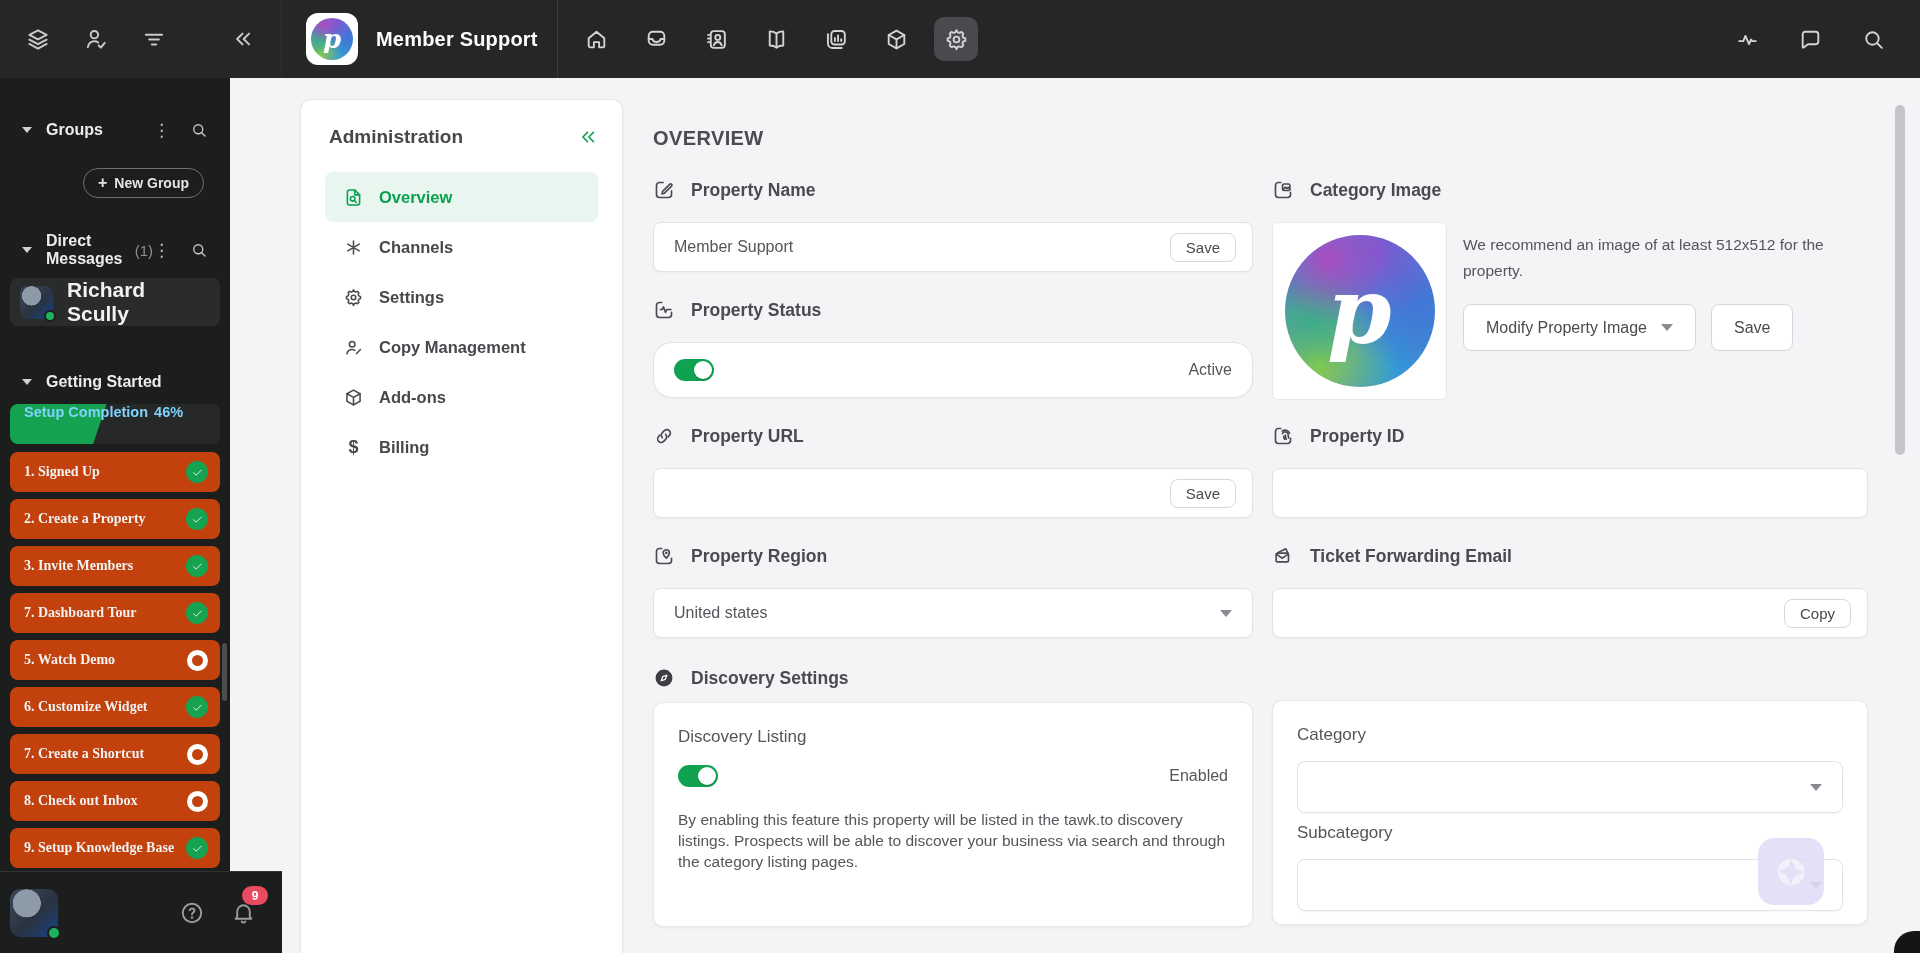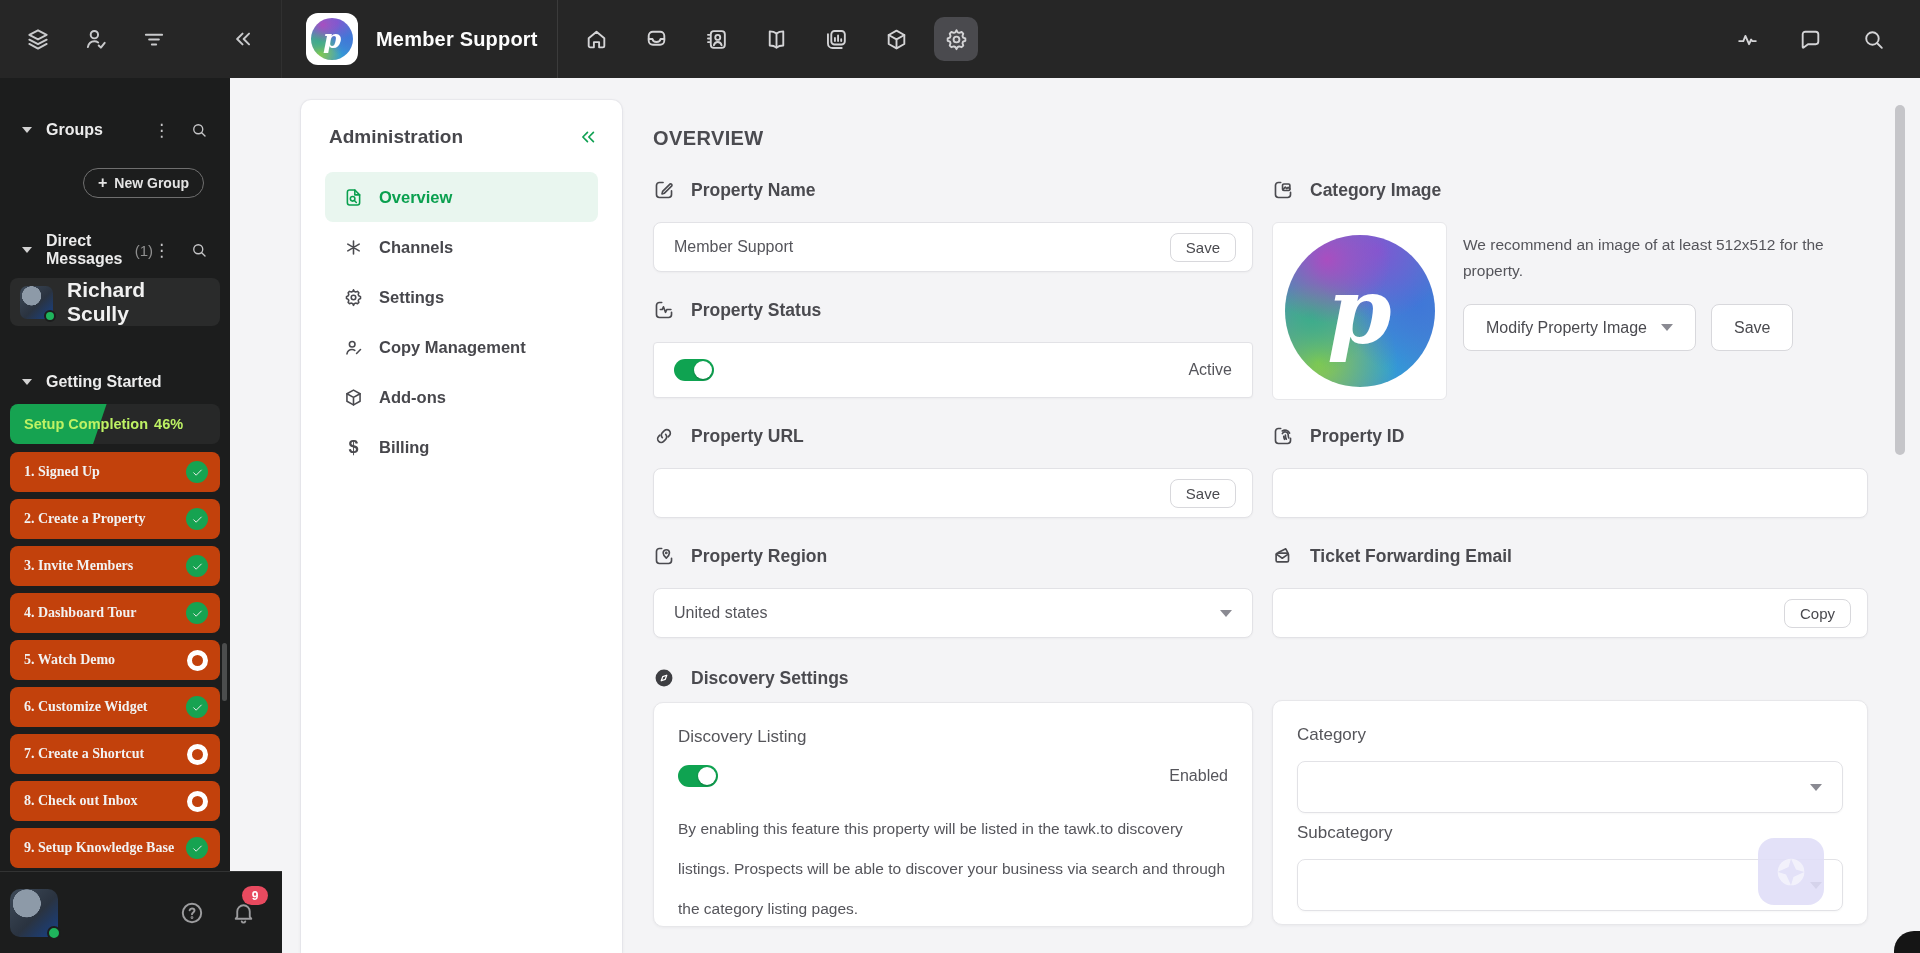--- a/index.html
+++ b/index.html
@@ -48,21 +48,21 @@
   .sb-search { width:18px; height:18px; }
   .newgroup-btn { margin:26px 0 0 83px; display:inline-flex; align-items:center; gap:7px; border:1px solid #6f6f6f; border-radius:16px; padding:6px 14px; color:#e4e4e4; font-size:14px; font-weight:600; background:transparent; }
   .dm-card { margin:16px 10px 0; height:48px; background:#2a2b2b; border-radius:8px; display:flex; align-items:center; padding:0 10px; }
   .avatar { border-radius:7px; position:relative; flex:none;
     background:radial-gradient(circle at 35% 30%, #8d9aa8 0 30%, rgba(0,0,0,0) 31%),
       linear-gradient(135deg,#3e4a58 0%, #2a3340 55%, #16418a 100%); }
   .avatar .dot { position:absolute; right:-3px; bottom:-3px; width:12px; height:12px; border-radius:50%; background:#1fb45c; border:2px solid #1c1d1d; }
   .dm-name { margin-left:14px; font-size:21px; font-weight:600; color:#f1f1f1; }
   .progress { position:relative; margin:10px 10px 0; height:40px; background:#272828; border-radius:8px; overflow:hidden; }
   .progress .fill { position:absolute; left:0; top:0; bottom:0; background:#16a351; clip-path:polygon(0 0,100% 0,86% 100%,0 100%); }
-  .progress .ptxt { position:absolute; inset:0; display:flex; align-items:center; padding-left:14px; gap:6px; font-size:14.5px; font-weight:700; color:#bef264; }
+  .progress .ptxt { position:absolute; inset:0; display:flex; align-items:flex-start; padding-left:14px; gap:6px; font-size:14.5px; font-weight:700; color:#7dd3fc; }
   .steps { margin:8px 10px 0; display:flex; flex-direction:column; gap:7px; }
   .step { height:40px; background:#c2410c; border-radius:8px; display:flex; align-items:center; padding:0 12px 0 14px;font-family:Liberation Serif, serif; }
   .step-label { font-size:14px; font-weight:600; color:#f2f2f2; }
   .step-state { margin-left:auto; }
   .step .check { display:none; width:22px; height:22px; border-radius:50%; background:#16a351; align-items:center; justify-content:center; }
   .step .ring  { display:block; width:21px; height:21px; border-radius:50%; border:5px solid #fff; }
   .step.done .check { display:flex; }
   .sb-bottom { position:absolute; left:0; bottom:0; width:282px; height:82px; border-top:1px solid #323333; display:flex; align-items:center; background:#1c1d1d; }
   .sb-bottom .avatar { width:48px; height:48px; margin-left:10px; border-radius:10px; }
   .sb-bottom .dot { width:14px; height:14px; }
@@ -88,33 +88,33 @@
   .col { position:absolute; top:170px; display:flex; flex-direction:column; }
   .col-left { left:653px; width:600px; }
   .col-right { left:1272px; width:596px; }
   .sec-head { display:flex; align-items:center; gap:16px; height:24px; color:#4a4a4f; }
   .sec-head .hicn { width:22px; height:22px; color:#4a4a4f; flex:none; }
   .sec-head .htxt { font-size:17.5px; font-weight:700; }
   .mt8{margin-top:8px;} .mt12{margin-top:12px;} .mt20{margin-top:20px;} .mt24{margin-top:24px;} .mt26{margin-top:26px;} .mt28{margin-top:28px;} .mt62{margin-top:62px;}
   .field { position:relative; height:50px; background:#fff; border:1px solid #e2e2e6; border-radius:8px; display:flex; align-items:center; padding:0 16px 0 20px; box-shadow:0 1px 2px rgba(40,40,60,.04); }
   .field input { border:none; outline:none; flex:1; font-size:16px; color:#55555b; font-family:inherit; background:transparent; }
   .mini-btn { border:1px solid #d8d8dc; border-radius:8px; background:#fff; padding:5px 15px; font-size:15px; color:#4a4a4f; font-family:inherit; }
-  .status-card { height:56px; background:#fff; border:1px solid #e2e2e6; border-radius:4px; display:flex; align-items:center; padding:0 20px; box-shadow:0 1px 2px rgba(40,40,60,.04); }
+  .status-card { height:56px; background:#fff; border:1px solid #e2e2e6; border-radius:19px; display:flex; align-items:center; padding:0 20px; box-shadow:0 1px 2px rgba(40,40,60,.04); }
   .status-card .stext { margin-left:auto; font-size:16px; color:#55555b; }
   .toggle { width:40px; height:22px; border-radius:11px; background:#c3c3c8; position:relative; flex:none; }
   .toggle.on { background:#0fa351; }
   .toggle .knob { position:absolute; top:2px; left:2px; width:18px; height:18px; border-radius:50%; background:#fff; box-shadow:0 1px 2px rgba(0,0,0,.25); }
   .toggle.on .knob { left:20px; }
   .selectbox { position:relative; height:50px; background:#fff; border:1px solid #e2e2e6; border-radius:8px; display:flex; align-items:center; padding:0 20px; font-size:16px; color:#55555b; box-shadow:0 1px 2px rgba(40,40,60,.04); }
   .sel-caret { margin-left:auto; width:0; height:0; border-left:6px solid transparent; border-right:6px solid transparent; border-top:7px solid #8a8a92; }
   .bigcard { background:#fff; border:1px solid #e7e7ea; border-radius:10px; box-shadow:0 1px 3px rgba(40,40,60,.05); padding:24px 24px 0; height:225px; overflow:hidden; }
   .card-h { font-size:17px; color:#55555a; }
   .toggle-row { display:flex; align-items:center; margin-top:18px; }
   .toggle-row .ttxt { margin-left:auto; font-size:16px; color:#55555b; }
-  .desc { margin-top:22px; font-size:15.5px; line-height:40px; color:#55555b; width:560px; }
+  .desc { margin-top:22px; font-size:15.5px; line-height:21px; color:#55555b; width:560px; }
   .img-row { display:flex; }
   .img-card { width:175px; height:178px; background:#fff; border:1px solid #e7e7ea; border-radius:6px; display:flex; align-items:center; justify-content:center; flex:none; }
   .img-card .wcircle { width:150px; height:152px; }
   .img-card .pletter { font-size:92px; }
   .img-side { margin-left:16px; padding-top:10px; }
   .img-hint { font-size:15.5px; line-height:26px; color:#55555b; width:400px; }
   .img-btns { display:flex; gap:15px; margin-top:20px; }
   .big-btn { height:47px; border:1px solid #d8d8dc; border-radius:8px; background:#fff; display:flex; align-items:center; justify-content:center; gap:12px; font-size:16px; color:#4a4a4f; padding:0 22px; font-family:inherit; }
   .cat-select { margin-top:16px; }
 
@@ -315,21 +315,21 @@
         <span class="step-label">3. Invite Members</span>
         <span class="step-state">
             <span class="check">
               <svg class="ic" viewBox="0 0 24 24" width="13" height="13" stroke="#fff" stroke-width="3.4">
                 <path d="M5 12.5l4.5 4.5L19 7.5"></path>
               </svg>
             </span>
           </span>
       </div>
       <div class="step done">
-        <span class="step-label">4. Dashboard Tour</span>
+        <span class="step-label">7. Dashboard Tour</span>
         <span class="step-state">
             <span class="check">
               <svg class="ic" viewBox="0 0 24 24" width="13" height="13" stroke="#fff" stroke-width="3.4">
                 <path d="M5 12.5l4.5 4.5L19 7.5"></path>
               </svg>
             </span>
           </span>
       </div>
       <div class="step">
         <span class="step-label">5. Watch Demo</span>

